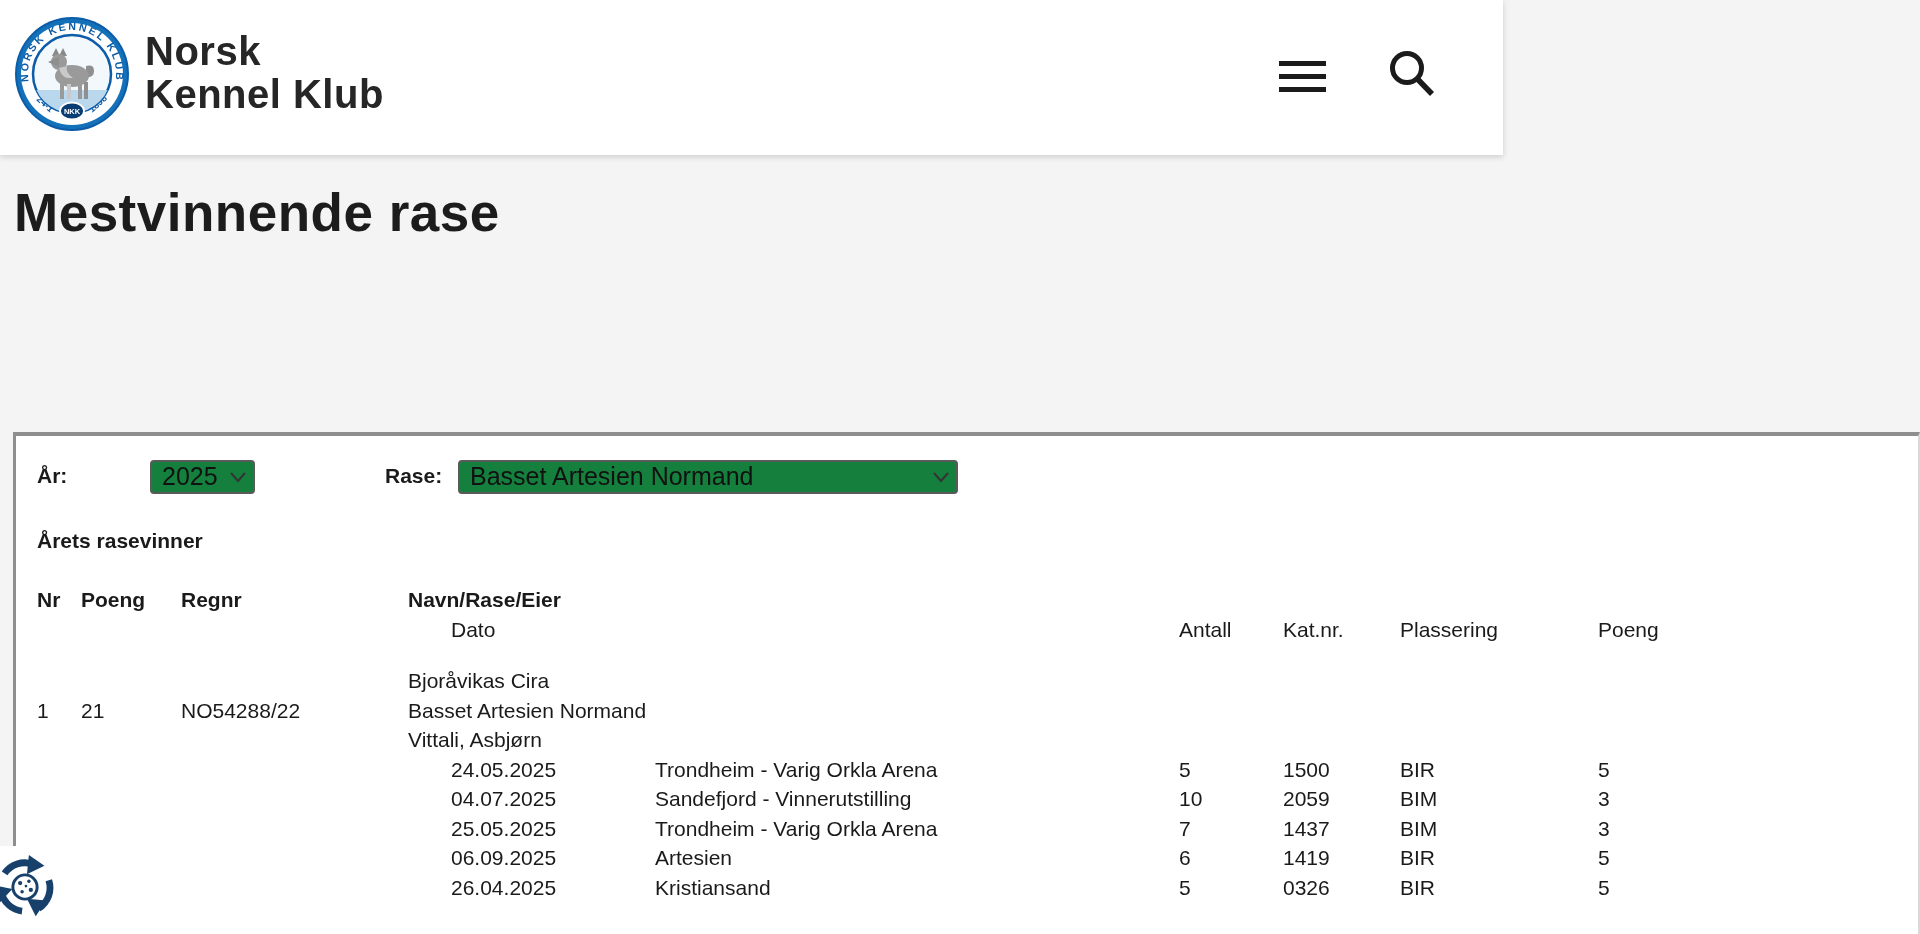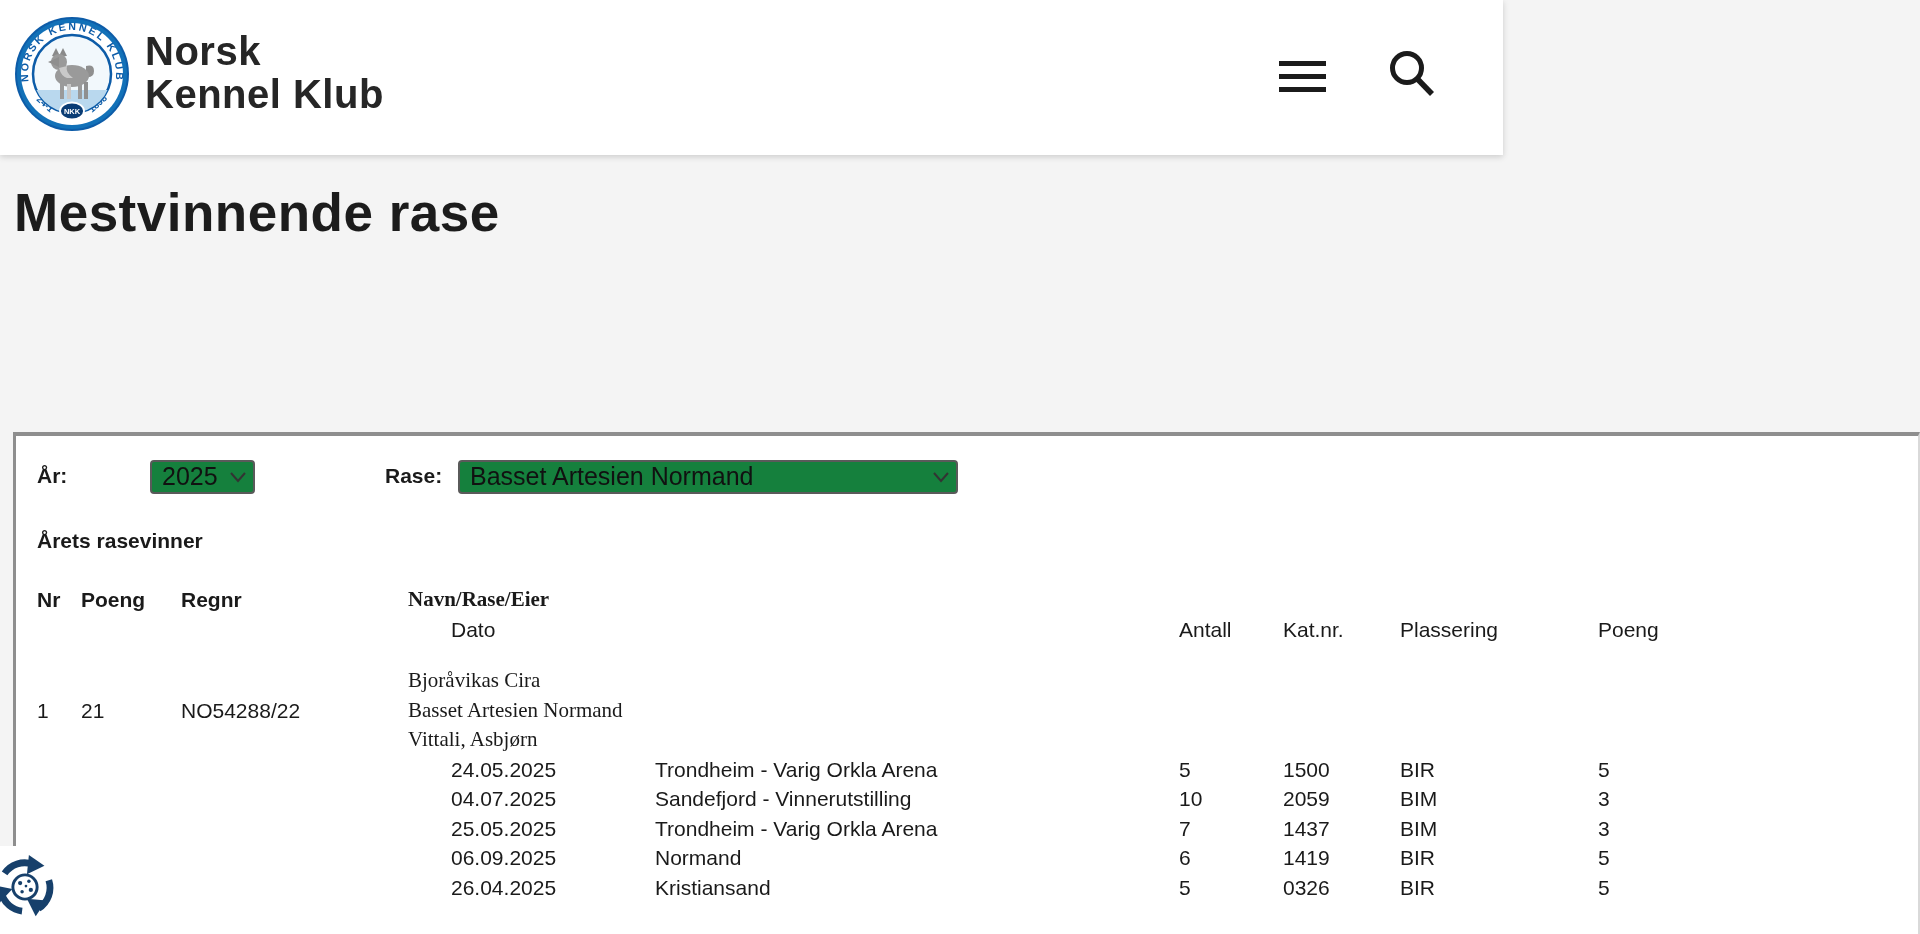--- a/index.html
+++ b/index.html
@@ -87,21 +87,21 @@
   .trow {
     display:grid;
     grid-template-columns:44px 100px 227px 43px 204px 524px 104px 117px 198px 220px;
     height:29.5px; line-height:29.5px;
     font-size:21px; white-space:nowrap;
   }
   .trow.bold { font-weight:bold; }
   .c1{grid-column:1} .c2{grid-column:2} .c3{grid-column:3}
   .c5{grid-column:5} .c6{grid-column:6} .c7{grid-column:7}
   .c8{grid-column:8} .c9{grid-column:9} .c10{grid-column:10}
-  .cspan { grid-column:4 / 11;font-family:Liberation Serif, serif; }
+  .cspan { grid-column:4 / 11; }
   .spacer22 { height:22px; }
 
   
   .cookie-box {
     position:absolute; left:0; top:846px; width:82px; height:88px;
     background:#ffffff; z-index:6; border:none; cursor:pointer;
   }
   .cookie-box svg { position:absolute; left:-9px; top:7px; }
 </style>
 </head>
@@ -244,21 +244,21 @@
   <div class="trow">
     <div class="c5">25.05.2025</div>
     <div class="c6">Trondheim - Varig Orkla Arena</div>
     <div class="c7">7</div>
     <div class="c8">1437</div>
     <div class="c9">BIM</div>
     <div class="c10">3</div>
   </div>
   <div class="trow">
     <div class="c5">06.09.2025</div>
-    <div class="c6">Normand</div>
+    <div class="c6">Artesien</div>
     <div class="c7">6</div>
     <div class="c8">1419</div>
     <div class="c9">BIR</div>
     <div class="c10">5</div>
   </div>
   <div class="trow">
     <div class="c5">26.04.2025</div>
     <div class="c6">Kristiansand</div>
     <div class="c7">5</div>
     <div class="c8">0326</div>

